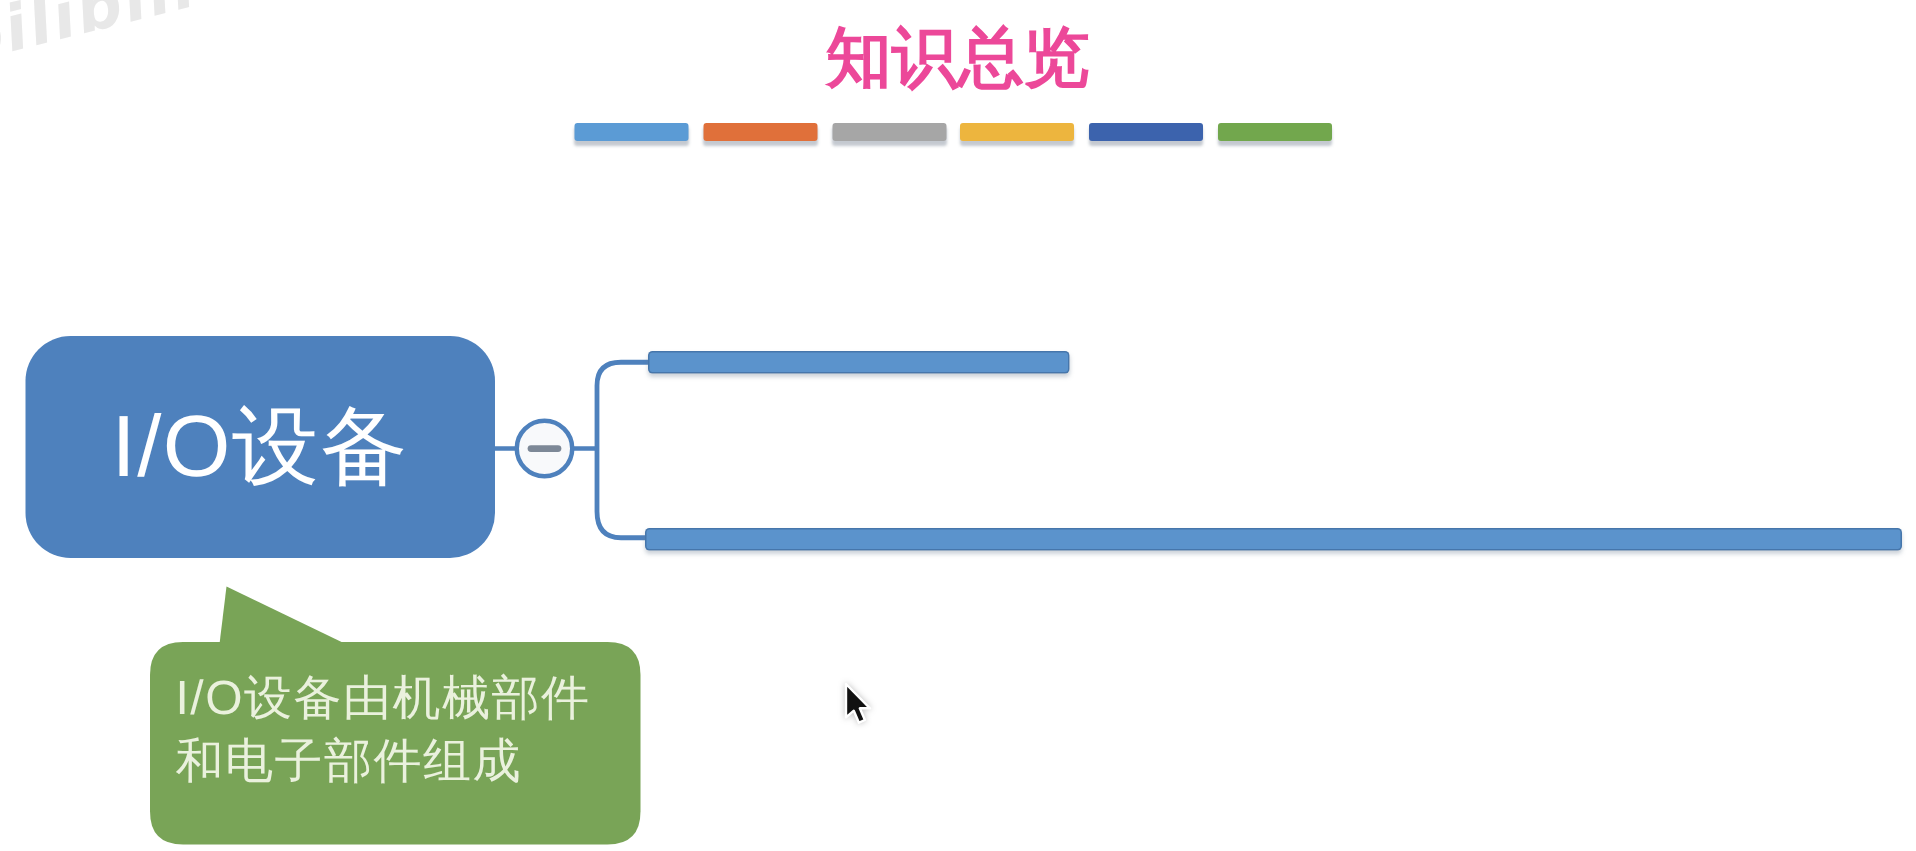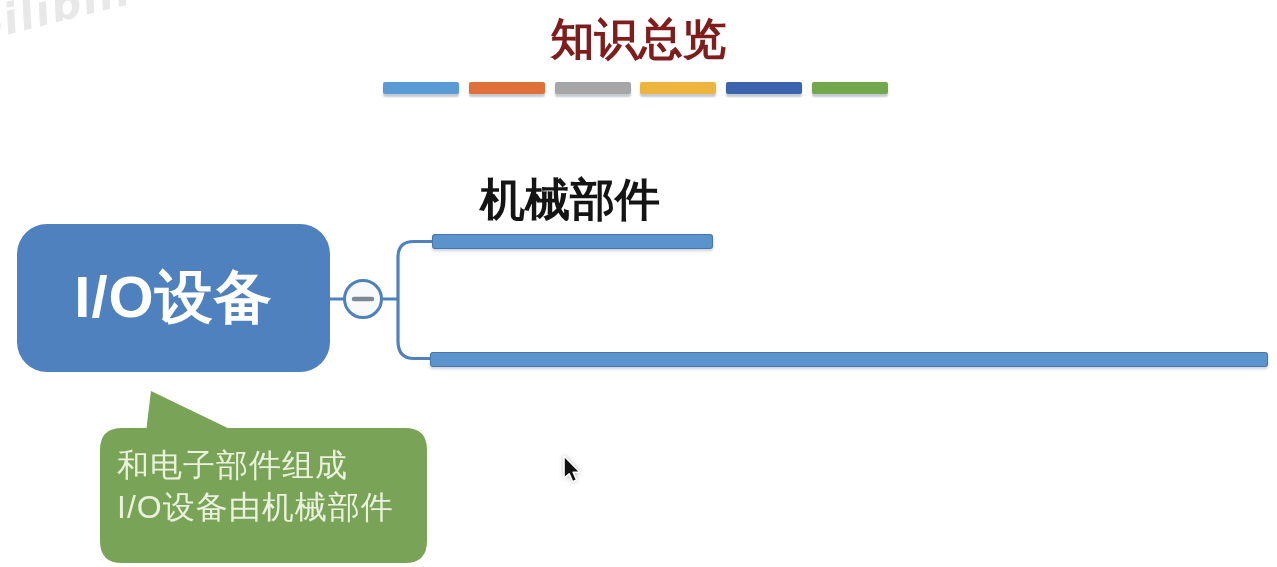--- a/index.html
+++ b/index.html
@@ -30,21 +30,21 @@
   .dash{
     width:76px;height:12px;border-radius:2px;
     box-shadow:0 3px 2px rgba(125,135,150,0.45);
   }
   
   .root-node{
     position:absolute;left:17px;top:224px;width:313px;height:148px;
     border-radius:30px;display:flex;align-items:center;justify-content:center;
   }
   .root-node .root-label{
-    color:#ffffff;font-size:58px;font-weight:700;letter-spacing:1px;
+    color:#ffffff;font-size:58px;font-weight:400;letter-spacing:1px;
   }
   
   .connector-svg{position:absolute;left:326px;top:228px;width:112px;height:144px;}
   
   .branch-label{
     position:absolute;color:#141414;font-weight:700;white-space:nowrap;
   }
   .branch-label.b1{left:480px;top:170px;font-size:45px;}
   .branch-label.b2{left:483px;top:293px;font-size:45px;}
   
@@ -68,21 +68,21 @@
   .cursor-svg{position:absolute;left:562px;top:455px;width:22px;height:30px;
     filter:drop-shadow(0 0 2px rgba(0,0,0,0.25));}
 </style>
 </head>
 <body>
 
 <div class="stage">
 
   <div class="watermark">bilibili</div>
 
-  <div class="title" style="color: #7f1d1d;">知识总览</div>
+  <div class="title" style="color: #ec4899;">知识总览</div>
 
   <div class="dash-row">
     <span class="dash" style="background-color: rgb(91, 155, 213);"></span>
     <span class="dash" style="background-color: rgb(224, 112, 58);"></span>
     <span class="dash" style="background-color: rgb(166, 166, 166);"></span>
     <span class="dash" style="background-color: rgb(237, 181, 62);"></span>
     <span class="dash" style="background-color: rgb(60, 99, 173);"></span>
     <span class="dash" style="background-color: rgb(114, 167, 77);"></span>
   </div>
 
@@ -91,32 +91,31 @@
   </div>
 
   <svg class="connector-svg" viewBox="326 228 112 144">
     <path d="M330,299 H344.5" fill="none" stroke-width="3" stroke="#4E81BD"></path>
     <path d="M381.5,299 H397" fill="none" stroke-width="3" stroke="#4E81BD"></path>
     <path d="M432,241.5 H414 Q398,241.5 398,257 V341 Q398,358.5 414,358.5 H432" fill="none" stroke-width="3.2" stroke-linecap="round" stroke="#4E81BD"></path>
     <circle cx="363" cy="299" r="18.5" fill="#F8F9FB" stroke-width="3" stroke="#4E81BD"></circle>
     <path d="M354,299 H372" stroke="#7D8897" stroke-width="4.5" stroke-linecap="round"></path>
   </svg>
 
-  <div class="branch-label b1">机械部件</div>
   <div class="branch-bar b1" style="background-color: rgb(91, 147, 204);"></div>
 
   <div class="branch-bar b2" style="background-color: rgb(91, 147, 204);"></div>
 
   <svg class="callout-svg" viewBox="93 385 345 182">
     <path d="M151,391 L146,432 L236,432 Z" stroke="none" fill="#79A457"></path>
     <path d="M122,428 H405 Q427,428 427,450 V541 Q427,563 405,563 H122
              Q100,563 100,541 V450 Q100,428 122,428 Z" stroke-width="1.5" fill="#79A457"></path>
   </svg>
   <div class="callout-text" style="color: rgb(234, 241, 221);">
+    <span>I/O设备由机械部件</span>
     <span>和电子部件组成</span>
-    <span>I/O设备由机械部件</span>
   </div>
 
   <svg class="cursor-svg" viewBox="0 0 11 15">
     <path d="M1,0.5 L1,11.6 L3.6,9.4 L5.3,13.4 L7.3,12.5 L5.6,8.6 L9,8.6 Z" fill="#111111" stroke="#ffffff" stroke-width="0.8" stroke-linejoin="round"></path>
   </svg>
 
 </div>
 
 </body></html>

